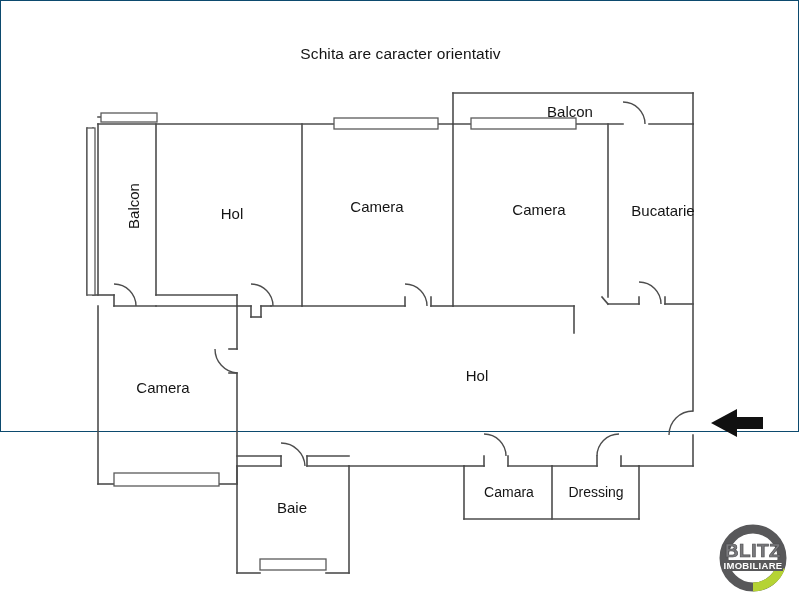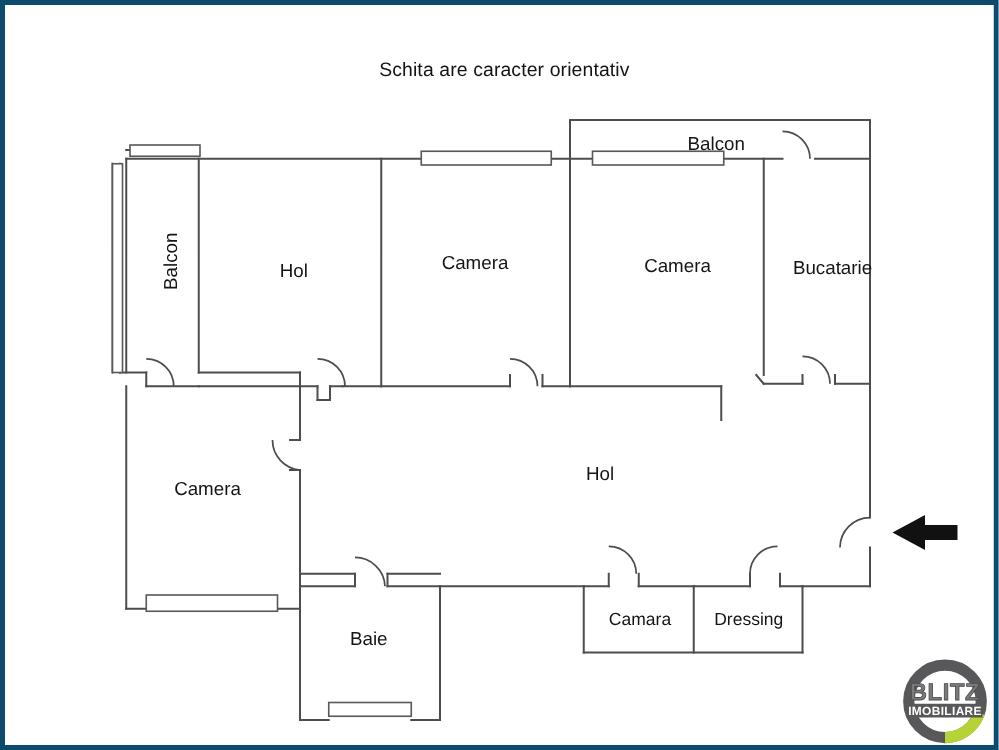--- a/index.html
+++ b/index.html
@@ -4,23 +4,23 @@
 <title>Floor plan</title>
 <style>
   html,body{margin:0;padding:0;background:#ffffff;}
   body{
     width:799px;height:600px;overflow:hidden;
     font-family:"Liberation Sans", sans-serif;
     color:#1a1a1a;
     position:relative;
   }
   #plan-frame{
-    position:absolute;left:0;top:0;width:799px;height:600px;
+    position:absolute;left:0;top:0;width:799px;height:432px;
     box-sizing:border-box;
-    border:4px solid #0c4a6e;
+    border:1px solid #0c4a6e;
     background:#ffffff;
   }
   #plan-title{
     position:absolute;top:44px;left:0;width:799px;
     text-align:center;
     font-size:15.5px;
     letter-spacing:.1px;
     color:#141414;
   }
   #plan-svg{position:absolute;left:0;top:0;width:799px;height:600px;}

